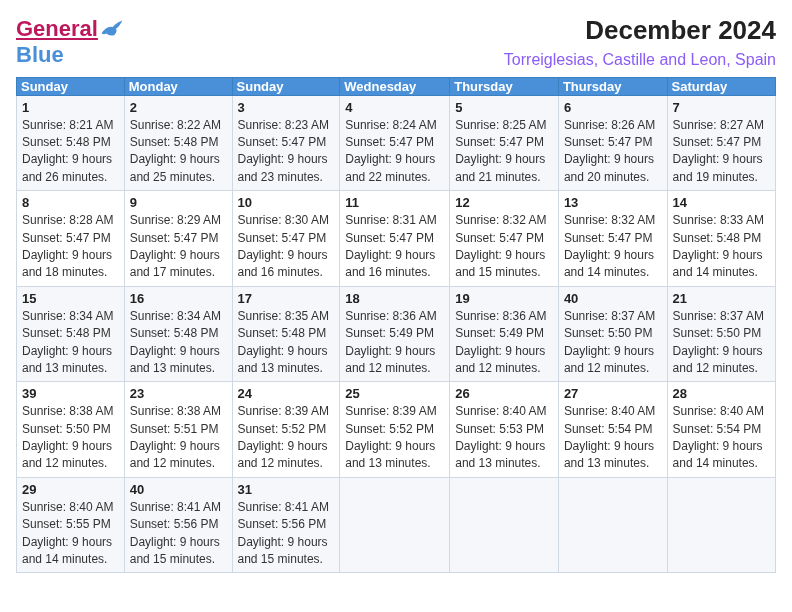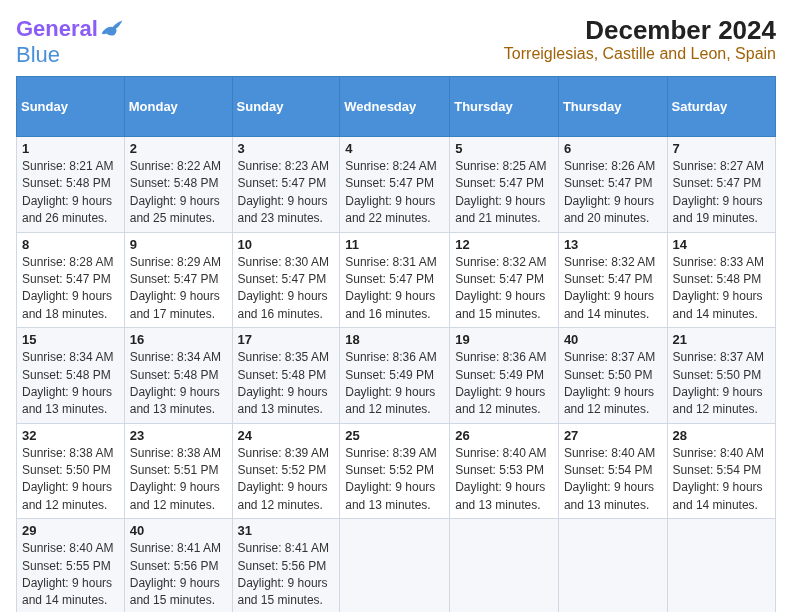--- a/index.html
+++ b/index.html
@@ -21,57 +21,58 @@
       flex-direction: column;
       align-items: flex-start;
     }
     .logo-text {
       display: flex;
       align-items: center;
     }
     .logo-general {
       font-size: 22px;
       font-weight: bold;
-      color: #8b5cf6;
+      color: #be185d;
+      text-decoration: underline;
     }
     .logo-blue {
       font-size: 22px;
-      font-weight: normal;
+      font-weight: bold;
       color: #4a90d9;
     }
     .logo-bird {
       width: 24px;
       height: 20px;
       margin-left: 2px;
     }
     .title-section {
       text-align: right;
     }
     .month-title {
       font-size: 26px;
       font-weight: bold;
       color: #222;
       line-height: 1.1;
     }
     .location-title {
       font-size: 16px;
-      color: #a16207;
-      margin-top: 0;
+      color: #8b5cf6;
+      margin-top: 6px;
     }
     .calendar {
       width: 100%;
       border-collapse: collapse;
       font-size: 10.5px;
     }
     .calendar thead th {
       background-color: #4a90d9;
       color: #fff;
       font-size: 13px;
       font-weight: bold;
-      padding: 22px 4px;
+      padding: 1px 4px;
       text-align: left;
       border: 1px solid #3a7fc0;
     }
     .calendar tbody td {
       vertical-align: top;
       border: 1px solid #d0d8e4;
       padding: 4px 5px;
       width: 113px;
       min-height: 80px;
       background: #fff;
@@ -215,21 +216,21 @@
           <span class="day-number">40</span>
           <div class="day-info">Sunrise: 8:37 AM<br>Sunset: 5:50 PM<br>Daylight: 9 hours and 12 minutes.</div>
         </td>
         <td>
           <span class="day-number">21</span>
           <div class="day-info">Sunrise: 8:37 AM<br>Sunset: 5:50 PM<br>Daylight: 9 hours and 12 minutes.</div>
         </td>
       </tr>
       <tr>
         <td>
-          <span class="day-number">32</span>
+          <span class="day-number">39</span>
           <div class="day-info">Sunrise: 8:38 AM<br>Sunset: 5:50 PM<br>Daylight: 9 hours and 12 minutes.</div>
         </td>
         <td>
           <span class="day-number">23</span>
           <div class="day-info">Sunrise: 8:38 AM<br>Sunset: 5:51 PM<br>Daylight: 9 hours and 12 minutes.</div>
         </td>
         <td>
           <span class="day-number">24</span>
           <div class="day-info">Sunrise: 8:39 AM<br>Sunset: 5:52 PM<br>Daylight: 9 hours and 12 minutes.</div>
         </td>

